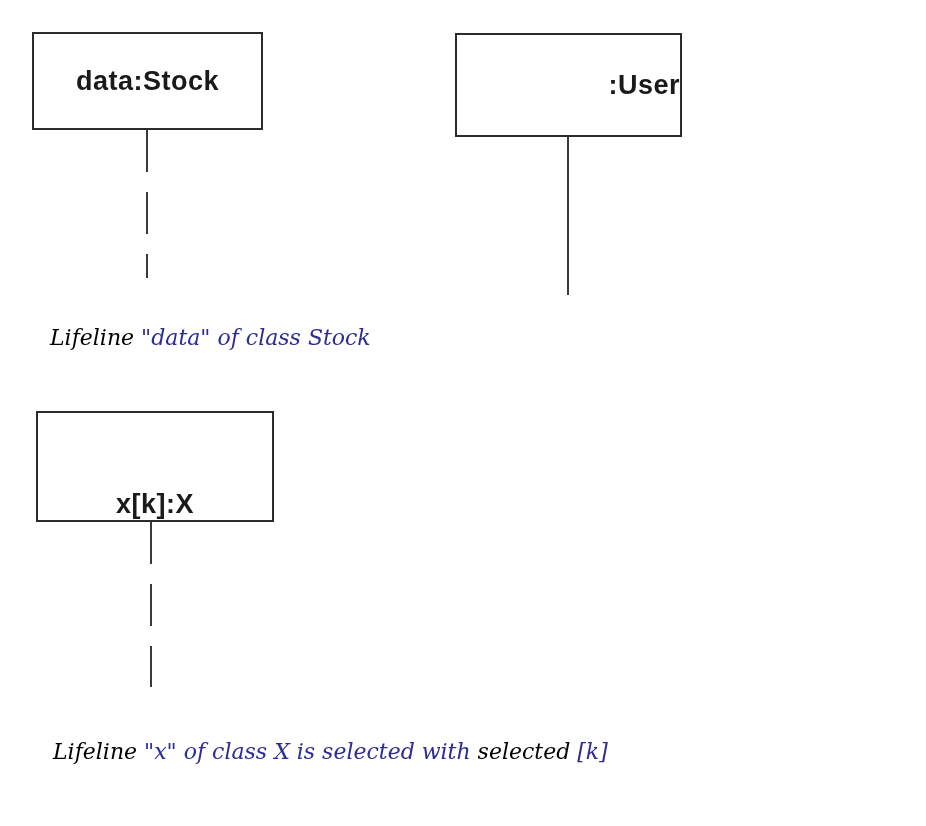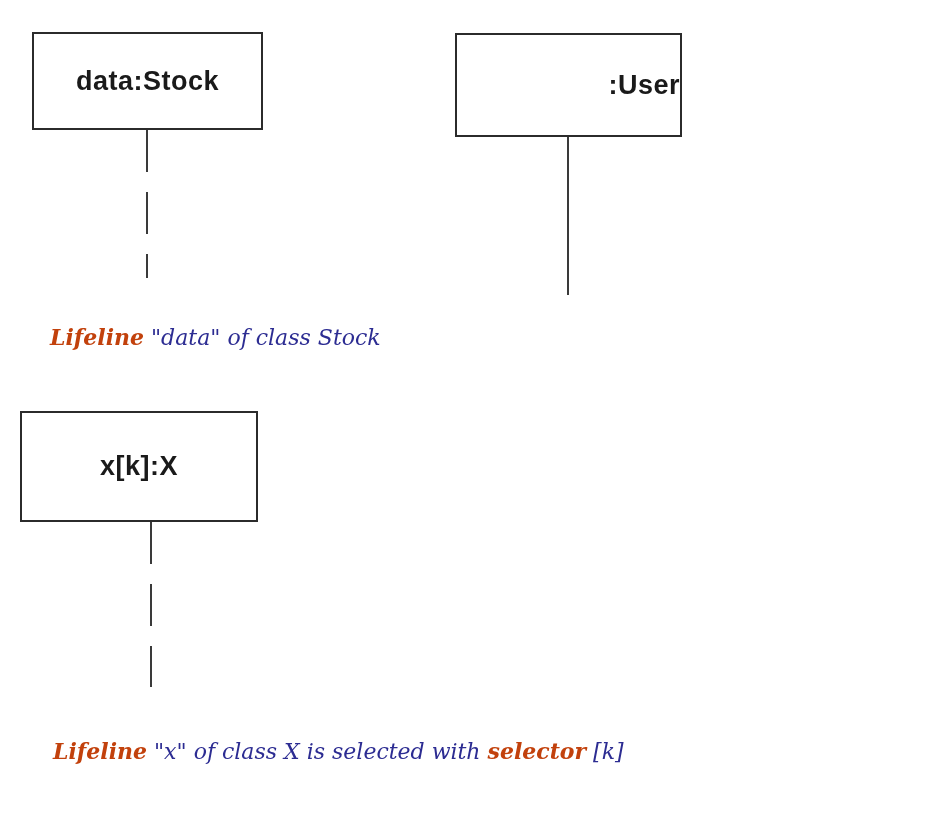--- a/index.html
+++ b/index.html
@@ -49,22 +49,22 @@
   .caption {
     position: absolute;
     font-family: "DejaVu Serif", "Liberation Serif", serif;
     font-style: italic;
     font-size: 22px;
     line-height: 1.25;
     color: #2c2c92;
     white-space: nowrap;
   }
   .caption .em {
-    font-weight: bold;
-    color: #c2410c;
+    font-weight: normal;
+    color: #000000;
   }
 </style>
 </head>
 <body>
 
 <div class="canvas">
 
   <div class="head-box" style="left:32px; top:32px; width:231px; height:98px;">
     <span class="head-label">data:Stock</span>
   </div>
@@ -73,22 +73,22 @@
   <div class="head-box" style="left:455px; top:33px; width:227px; height:104px;justify-content:flex-end;">
     <span class="head-label">:User</span>
   </div>
   <div class="lifeline-line solid" style="left:567px; top:137px; height:158px;"></div>
 
   <div class="caption" style="left:50px; top:324px;">
     <span class="em">Lifeline</span><span> "data" of class Stock</span>
   </div>
 
 
-  <div class="head-box" style="left:20px; top:411px; width:238px; height:111px;">
+  <div class="head-box" style="left:36px; top:411px; width:238px; height:111px;align-items:flex-end;">
     <span class="head-label">x[k]:X</span>
   </div>
   <div class="lifeline-line dashed" style="left:150px; top:522px; height:165px;"></div>
 
   <div class="caption" style="left:53px; top:738px;">
-    <span class="em">Lifeline</span><span> "x" of class X is selected with </span><span class="em">selector</span><span> [k]</span>
+    <span class="em">Lifeline</span><span> "x" of class X is selected with </span><span class="em">selected</span><span> [k]</span>
   </div>
 
 </div>
 
 </body></html>

